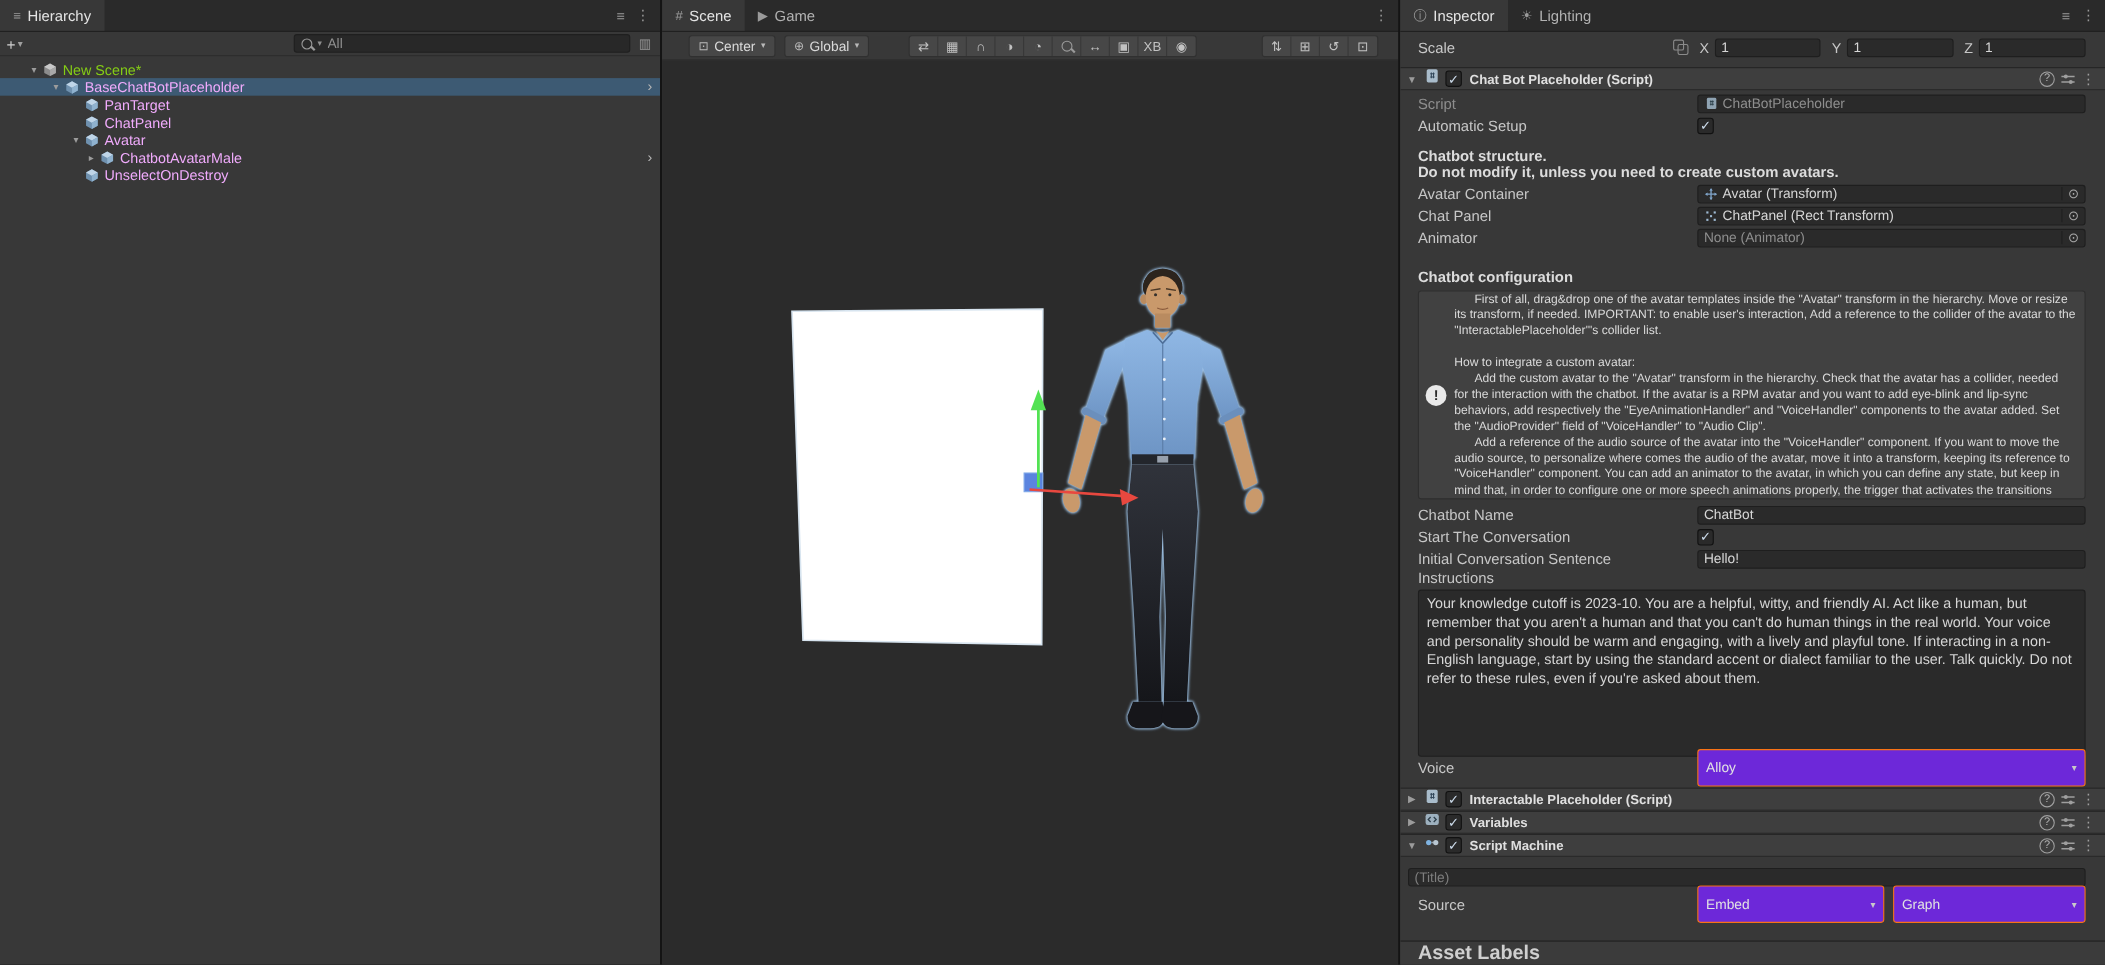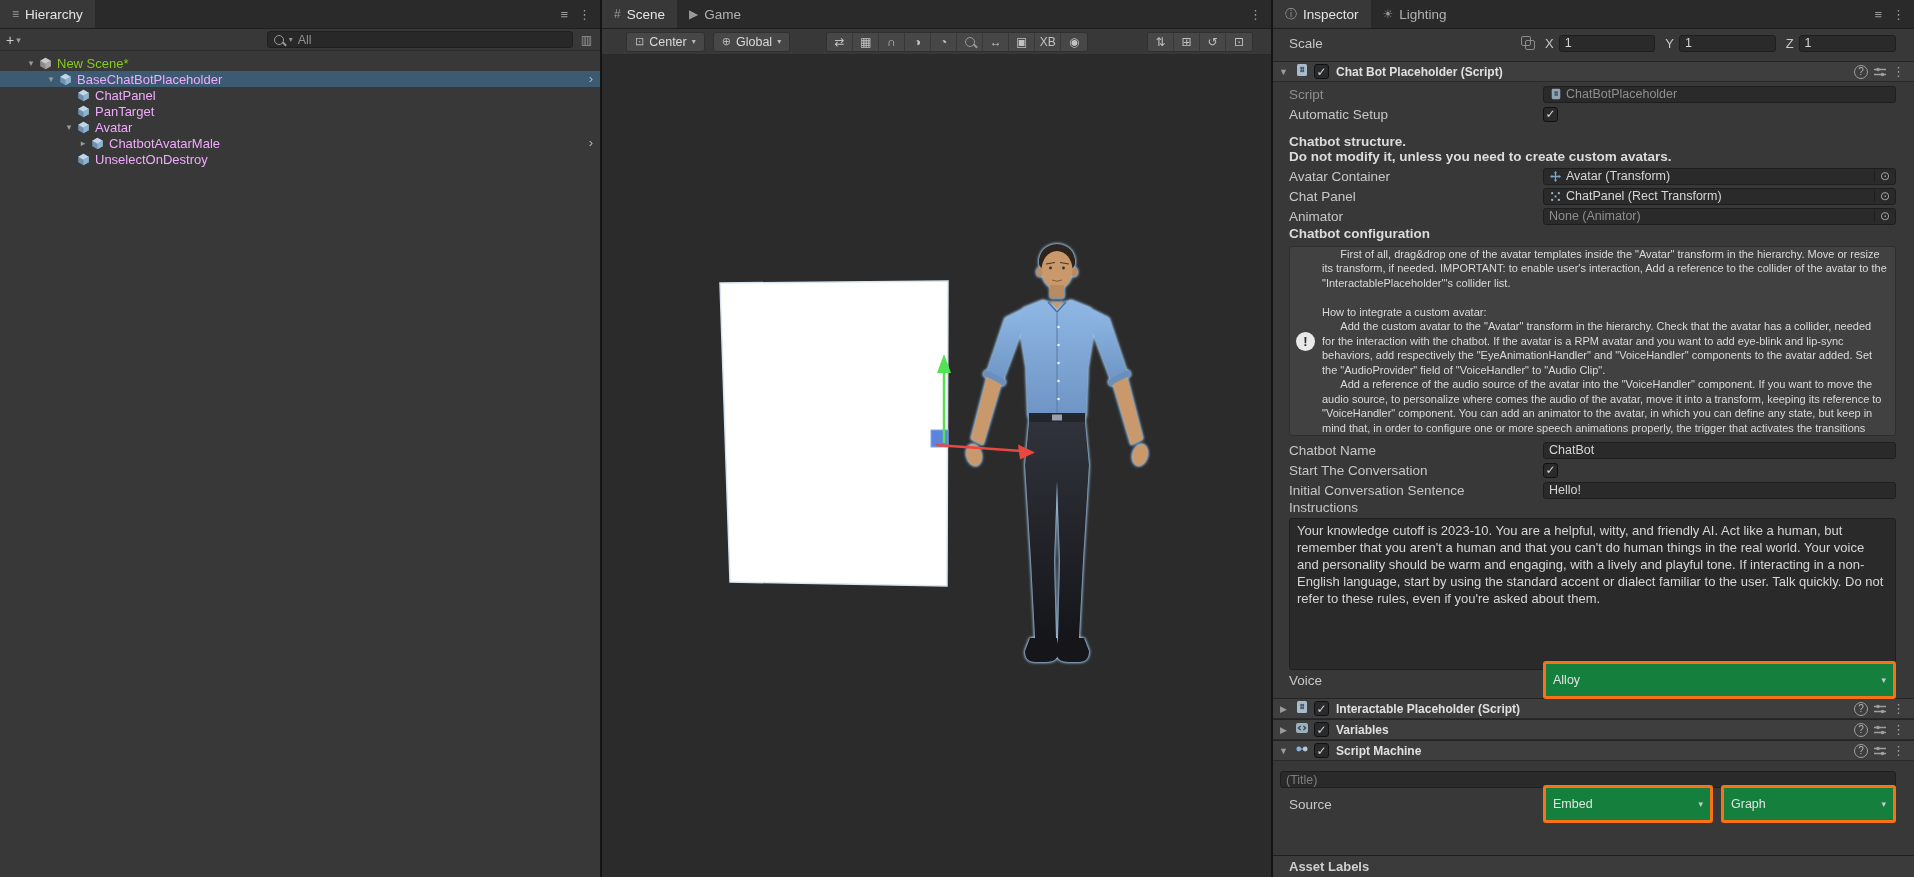--- a/index.html
+++ b/index.html
@@ -78,25 +78,25 @@
   .helpcircle{width:14px;height:14px;border-radius:50%;border:1px solid #9f9f9f;color:#b5b5b5;font-size:10px;display:flex;align-items:center;justify-content:center;flex:none}
   .presetsvg{display:block}
   .checkbox{width:15px;height:15px;background:#2a2a2a;border:1px solid #111;border-radius:3px;display:flex;align-items:center;justify-content:center;flex:none}
   .checkbox span{color:#cddcec;font-size:12px;line-height:1}
   .boldline{padding-left:16px;font-weight:bold;font-size:13.5px;color:#dcdcdc;line-height:15px;white-space:nowrap}
   .sectionhead{padding-left:16px;font-weight:bold;font-size:13.5px;color:#dcdcdc;line-height:16px}
   .helpbox{margin:4px 18px 0 16px;height:190px;background:#414141;border:1px solid #2e2e2e;border-radius:3px;display:flex;align-items:center;gap:7px;padding:6px 8px 6px 6px;overflow:hidden}
   .helpbox .itext{flex:1;font-size:11px;line-height:1.32;color:#dadada;white-space:pre-wrap}
   .infocircle{width:19px;height:19px;border-radius:50%;background:#e9e9e9;color:#2b2b2b;font-weight:bold;font-size:13px;display:flex;align-items:center;justify-content:center;flex:none}
   textarea.instr{display:block;margin:2px 18px 0 16px;width:calc(100% - 34px);height:152px;background:#2a2a2a;border:1px solid #1e1e1e;border-radius:3px;color:#d6d6d6;font-size:13px;line-height:1.3;padding:4px 7px;resize:none;font-family:inherit;outline:none}
-  .dropdown{flex:1;height:18px;background:#15803d;border:3px solid #f97316;border-radius:3px;display:flex;align-items:center;padding:16px 7px;font-size:12.5px;color:#e2e2e2;min-width:0}
+  .dropdown{flex:1;height:18px;background:#6d28d9;border:1px solid #f97316;border-radius:3px;display:flex;align-items:center;padding:16px 7px;font-size:12.5px;color:#e2e2e2;min-width:0}
   .dropdown .caret{margin-left:auto;color:#c9c9c9;font-size:9px}
   .widerow{display:flex;align-items:center;padding:0 18px 0 7px;margin-top:4px}
-  .footerbar{position:absolute;left:0;right:0;bottom:0;height:22px;background:#3b3b3b;border-top:1px solid #1f1f1f;display:flex;align-items:center;padding:0 16px;font-weight:bold;font-size:13px;color:#cfcfcf;z-index:5}
-  .mt4{margin-top:4px}.mt2{margin-top:2px}.mt8{margin-top:8px}.mt10{margin-top:10px}.mt18{}
+  .footerbar{position:absolute;left:0;right:0;bottom:0;height:22px;background:#3b3b3b;border-top:1px solid #1f1f1f;display:flex;align-items:center;padding:0 16px;font-weight:bold;font-size:18px;color:#cfcfcf;z-index:5}
+  .mt4{margin-top:4px}.mt2{margin-top:2px}.mt8{margin-top:8px}.mt10{margin-top:10px}.mt18{margin-top:18px}
 </style>
 </head>
 <body>
 
 <div id="root">
 
   <section class="panel" id="hierarchy-panel">
     <div class="tabbar">
       <div class="tab active">
         <span class="tabicon">≡</span>
@@ -145,32 +145,32 @@
       </div>
       <div class="trow lvl2 prefab">
         <span class="fold"></span>
         <span class="ticon">
           <svg width="13" height="13" viewBox="0 0 16 16">
               <path d="M8 1 L14.5 4.6 V11.4 L8 15 L1.5 11.4 V4.6 Z" fill="#6f91af"></path>
               <path d="M8 1 L14.5 4.6 L8 8.2 L1.5 4.6 Z" fill="#bfd5e8"></path>
               <path d="M8 8.2 L14.5 4.6 V11.4 L8 15 Z" fill="#8fb2cf"></path>
             </svg>
         </span>
-        <span class="tlabel">ChatPanel</span>
+        <span class="tlabel">PanTarget</span>
       </div>
       <div class="trow lvl2 prefab">
         <span class="fold"></span>
         <span class="ticon">
           <svg width="13" height="13" viewBox="0 0 16 16">
               <path d="M8 1 L14.5 4.6 V11.4 L8 15 L1.5 11.4 V4.6 Z" fill="#6f91af"></path>
               <path d="M8 1 L14.5 4.6 L8 8.2 L1.5 4.6 Z" fill="#bfd5e8"></path>
               <path d="M8 8.2 L14.5 4.6 V11.4 L8 15 Z" fill="#8fb2cf"></path>
             </svg>
         </span>
-        <span class="tlabel">PanTarget</span>
+        <span class="tlabel">ChatPanel</span>
       </div>
       <div class="trow lvl2 prefab">
         <span class="fold">▾</span>
         <span class="ticon">
           <svg width="13" height="13" viewBox="0 0 16 16">
               <path d="M8 1 L14.5 4.6 V11.4 L8 15 L1.5 11.4 V4.6 Z" fill="#6f91af"></path>
               <path d="M8 1 L14.5 4.6 L8 8.2 L1.5 4.6 Z" fill="#bfd5e8"></path>
               <path d="M8 8.2 L14.5 4.6 V11.4 L8 15 Z" fill="#8fb2cf"></path>
             </svg>
         </span>

